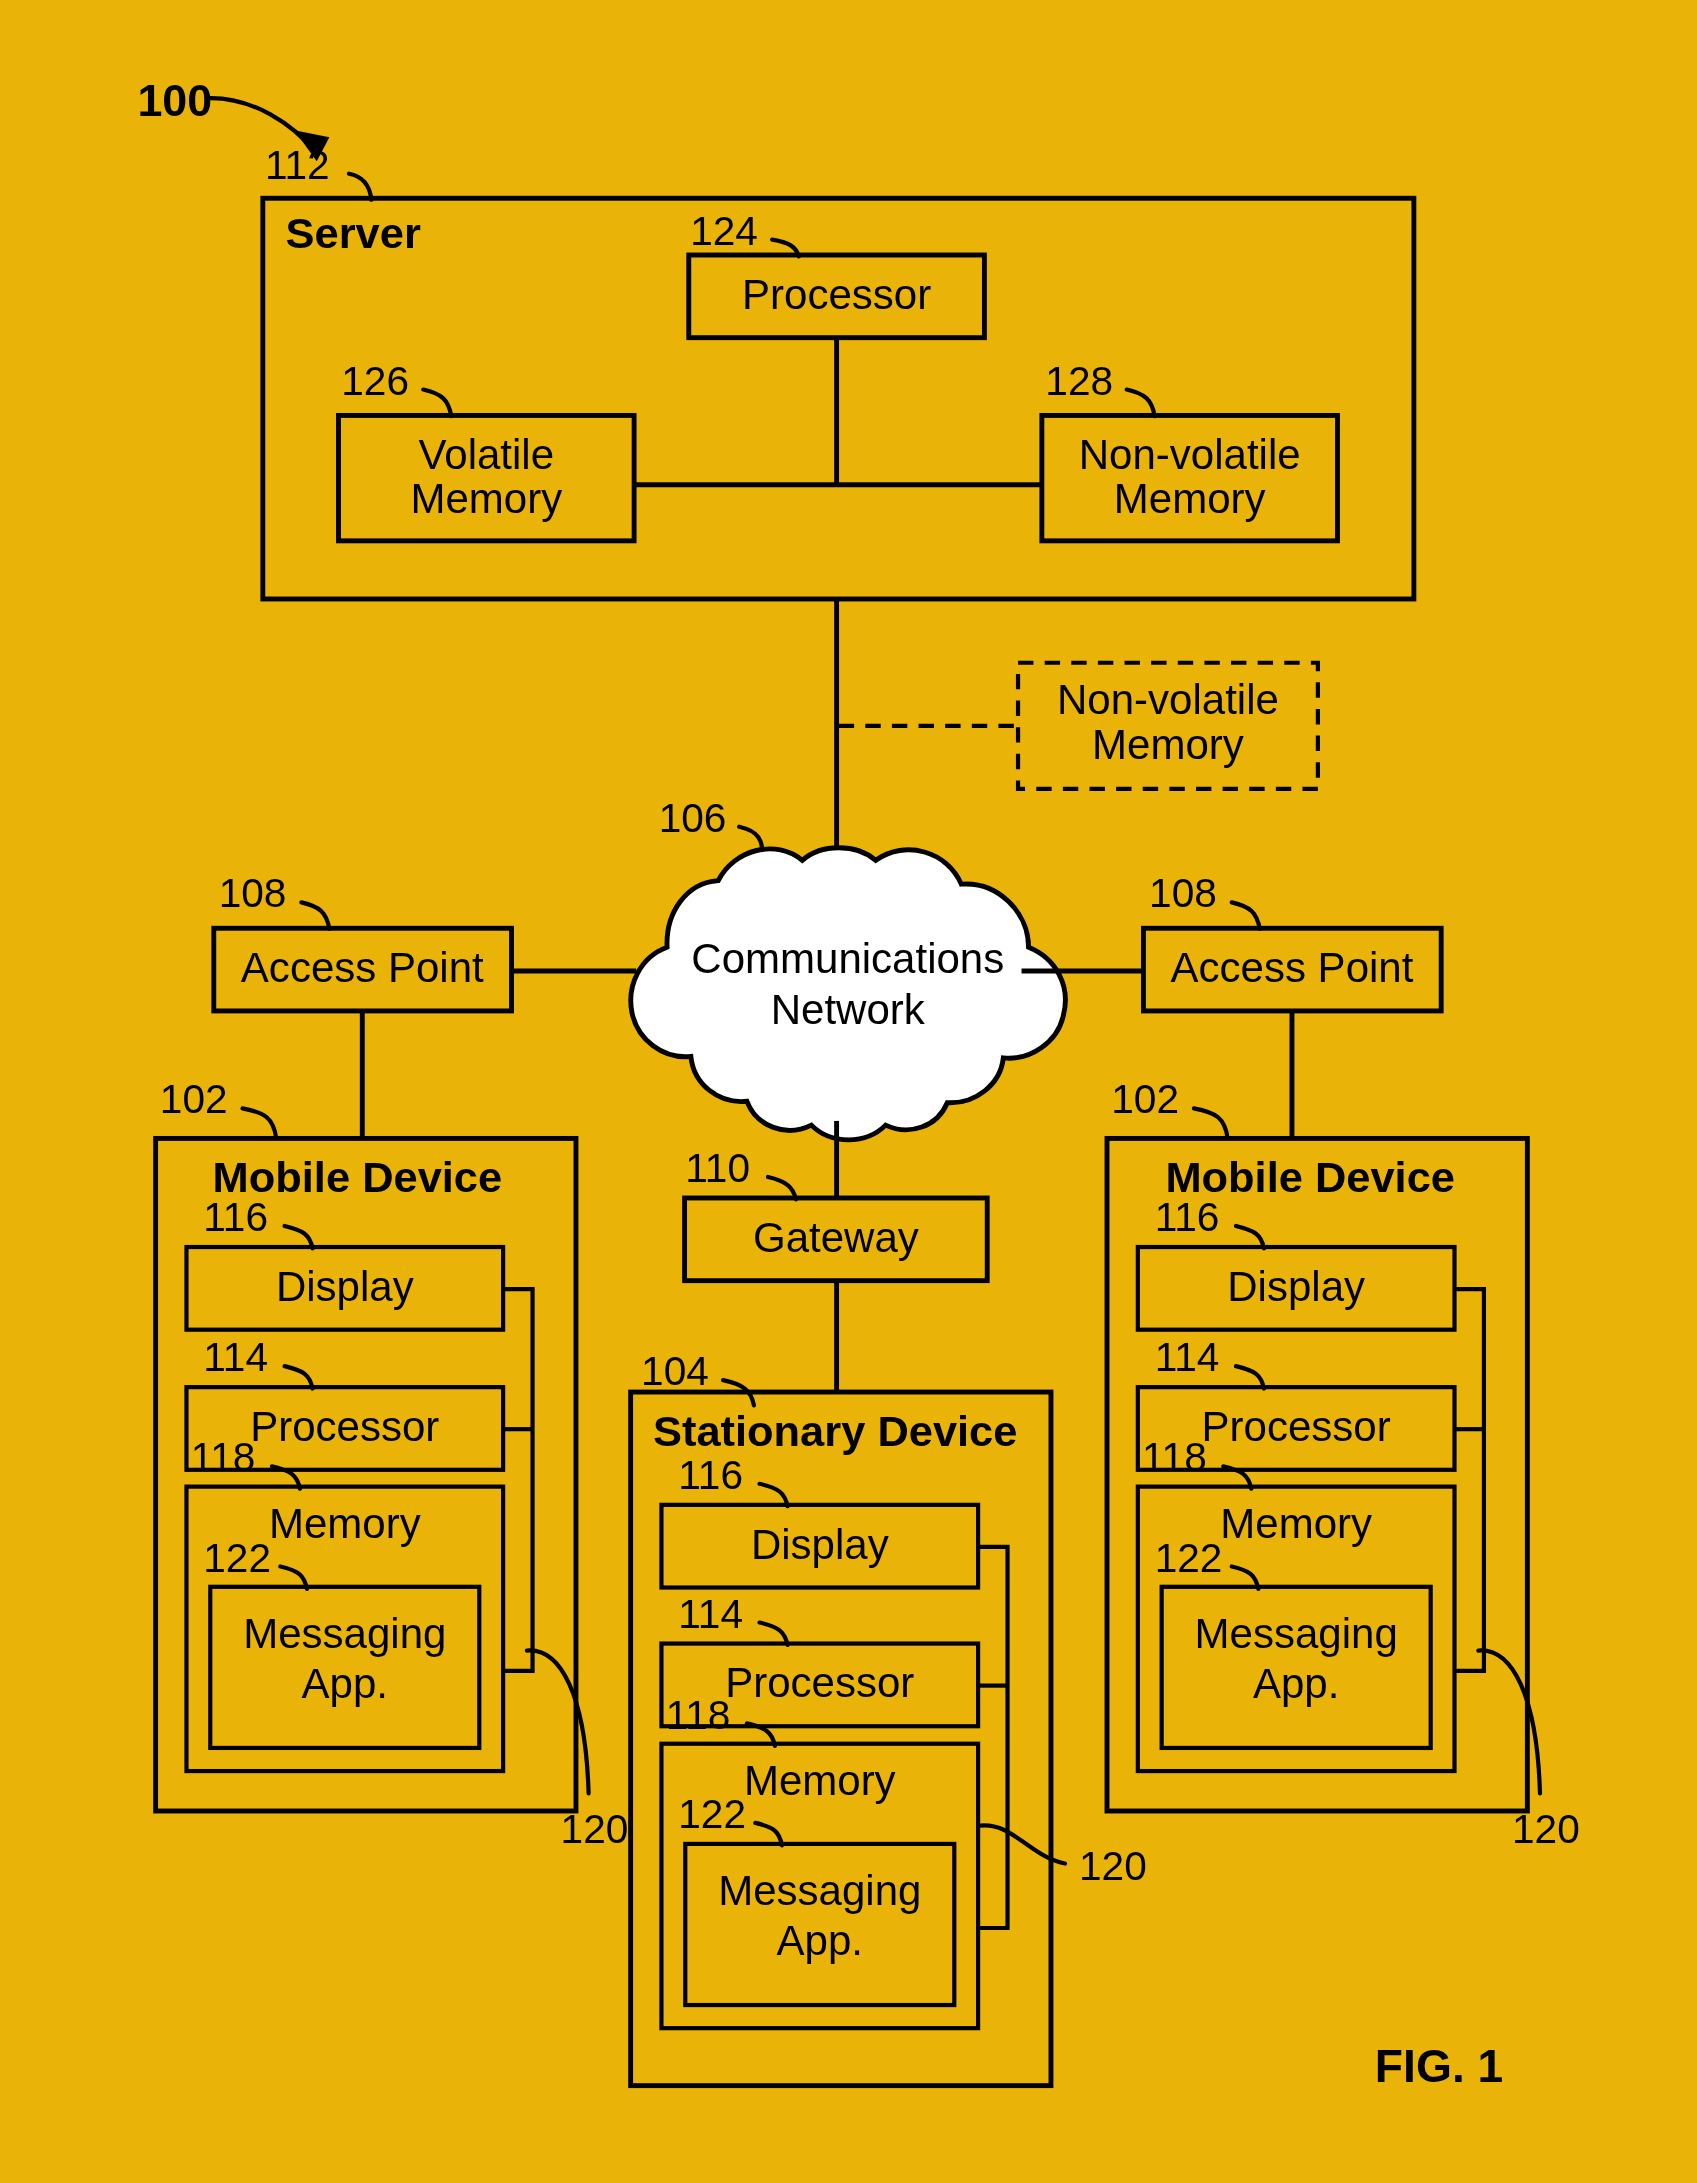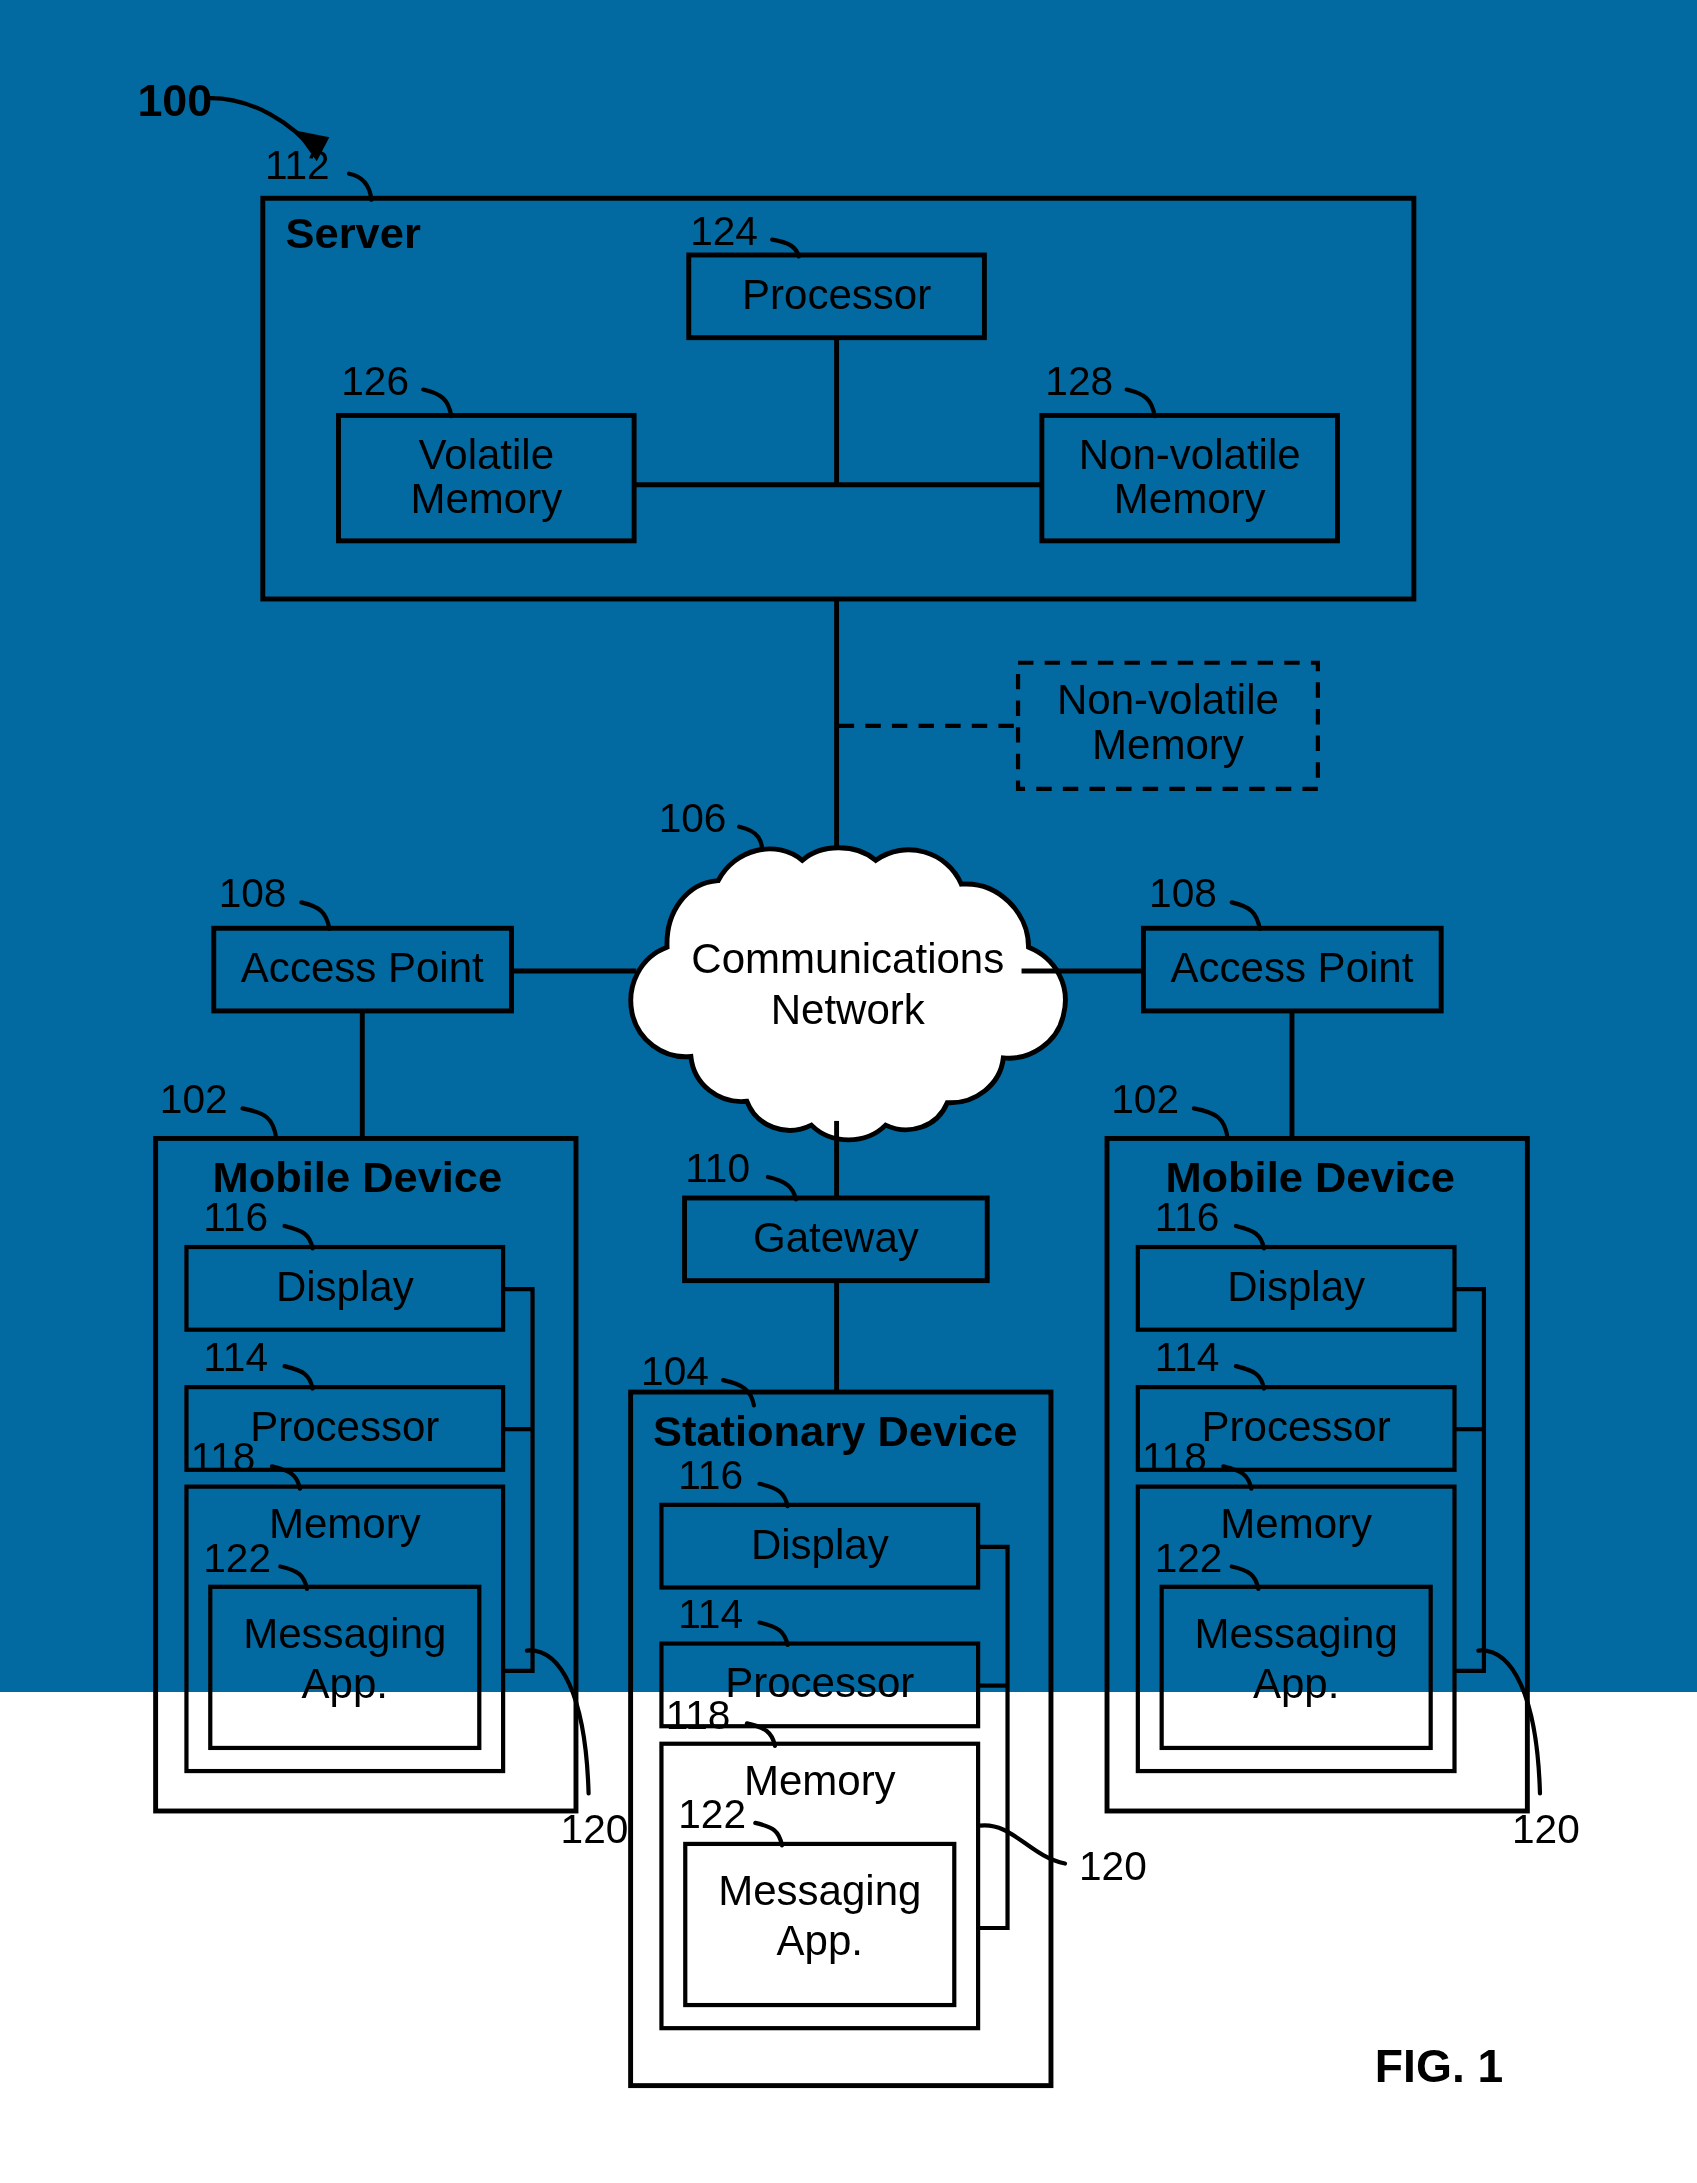--- a/index.html
+++ b/index.html
@@ -10,22 +10,22 @@
   }
   body {
     width: 1697px;
     height: 2183px;
     font-family: "Liberation Sans", sans-serif;
     overflow: hidden;
   }
   #figure-root {
     position: relative;
     width: 1697px;
-    height: 1692px;
-    background: #0369a1;
+    height: 2183px;
+    background: #eab308;
   }
   svg#diagram {
     display: block;
     width: 1697px;
     height: 2183px;
   }
   .box-line {
     fill: none;
     stroke: #000000;
     stroke-width: 7;

